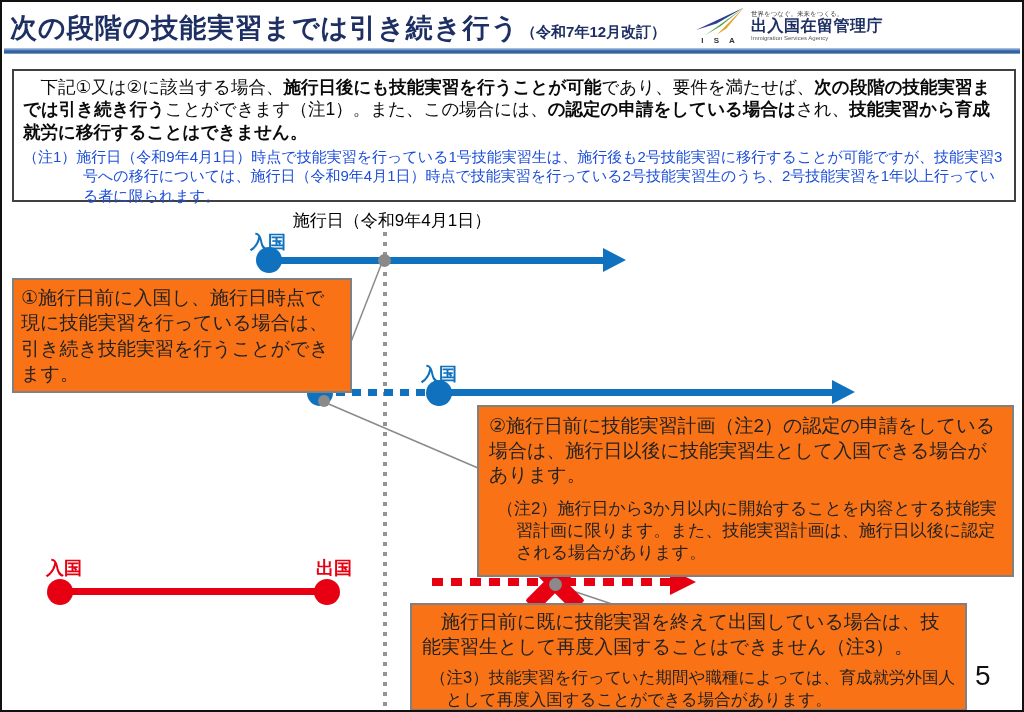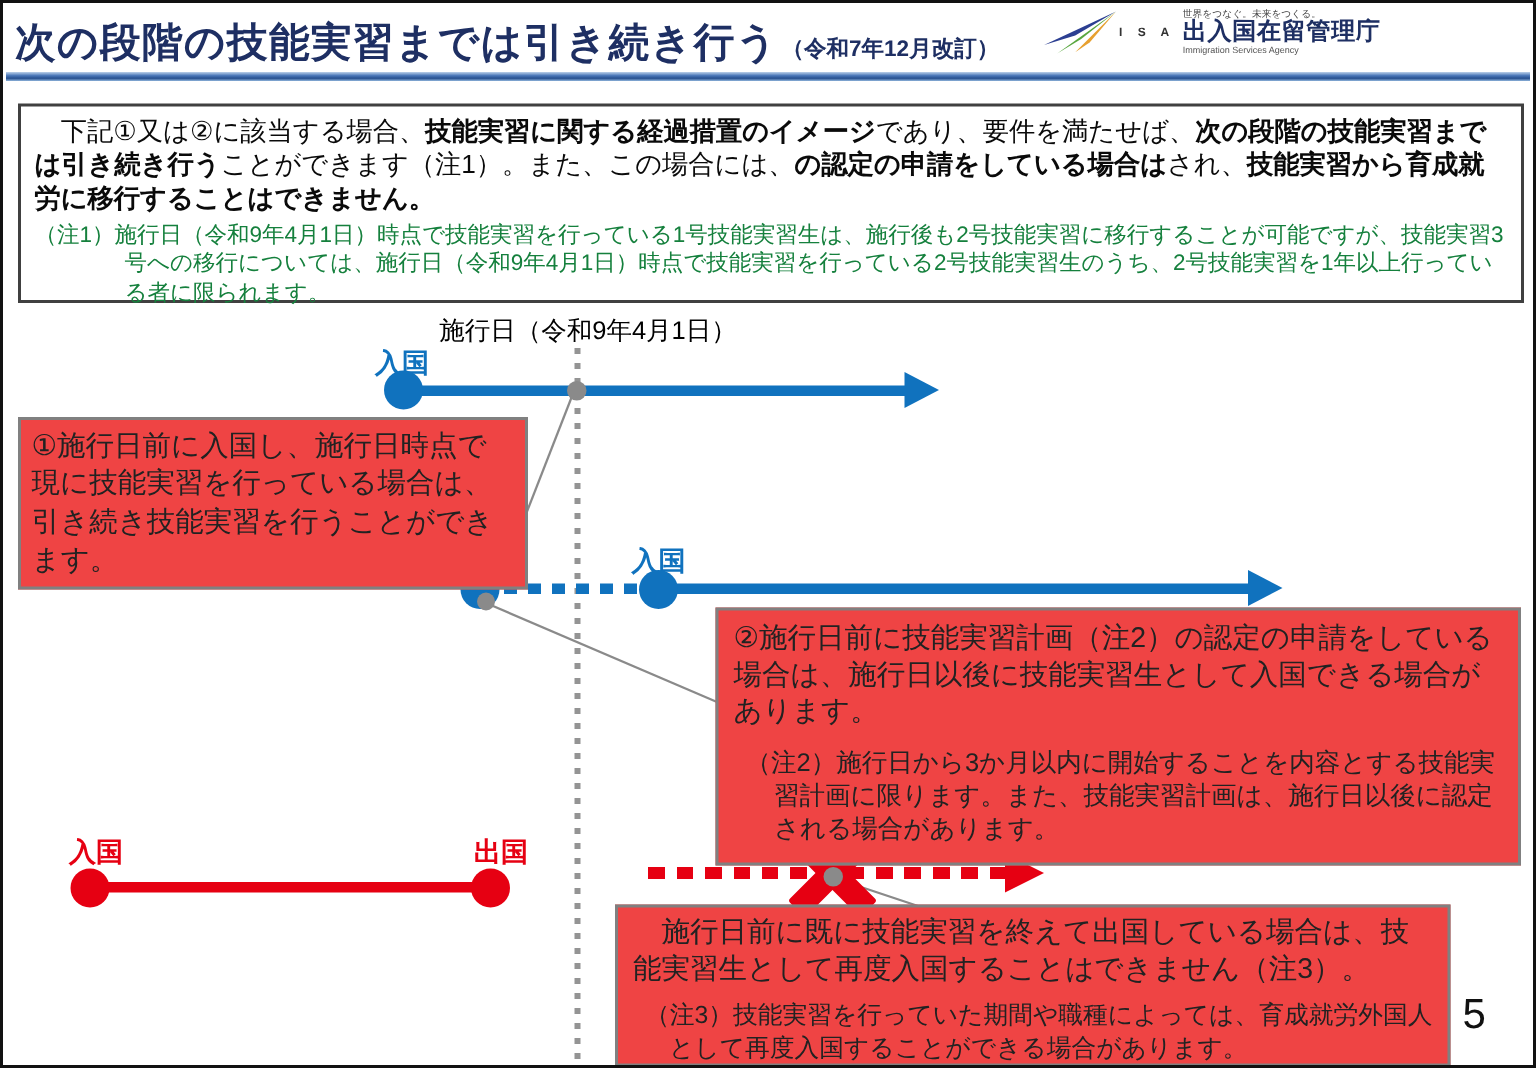--- a/index.html
+++ b/index.html
@@ -10,33 +10,33 @@
   }
   
   .title-row{position:absolute;left:8px;top:8px;width:690px;white-space:nowrap;}
   .page-title{font-size:27px;font-weight:900;color:#1e2f63;letter-spacing:1px;}
   .page-subtitle{font-size:15px;font-weight:800;color:#1e2f63;margin-left:2px;}
   .title-rule{position:absolute;left:2px;right:2px;top:46px;height:6px;
     background:linear-gradient(180deg,#bcd1e9 0%,#4a77b8 40%,#27508f 70%,#8fb4dc 100%);}
   .logo{position:absolute;top:4px;display:flex;align-items:center;gap:5px;}
   .logo-isa{left:692px;}
   .logo-mhlw{left:866px;}
-  .logo-mark{display:flex;flex-direction:row;align-items:center;}
+  .logo-mark{display:flex;flex-direction:column;align-items:center;}
   .isa-abbr{font-size:8px;font-weight:700;letter-spacing:4px;color:#333;margin-top:-2px;}
   .logo-text{display:flex;flex-direction:column;line-height:1.1;}
   .logo-tagline{font-size:6.5px;color:#444;}
   .logo-name{font-size:16px;font-weight:900;color:#1e2f63;letter-spacing:.5px;}
   .logo-name-mhlw{color:#222;}
   .logo-en{font-size:6px;color:#555;}
   
   .summary-box{position:absolute;left:10px;top:67px;width:1004px;height:133px;
     border:2px solid #404040;box-sizing:border-box;padding:5px 9px;background:#fff;}
   .summary-main{font-size:17.5px;line-height:1.28;color:#0a0a0a;}
   .summary-main b{font-weight:900;}
-  .summary-note{font-size:15px;line-height:1.28;color:#15803d;margin-top:4px;
+  .summary-note{font-size:15px;line-height:1.28;color:#1d4ed8;margin-top:4px;
     padding-left:60px;text-indent:-60px;}
   
   .eff-label{position:absolute;left:390px;top:207px;transform:translateX(-50%);
     font-size:17px;color:#000;white-space:nowrap;}
   .vline{position:absolute;left:381px;top:230px;width:4px;height:480px;
     background:repeating-linear-gradient(180deg,#949494 0 4px,transparent 4px 10px);z-index:1;}
   .tl-line{position:absolute;height:7px;background:#1072be;z-index:2;}
   .tl-line-dotted-blue{position:absolute;height:7px;z-index:2;
     background:repeating-linear-gradient(90deg,#1072be 0 9px,transparent 9px 16px);}
   .tl-line-red{position:absolute;height:7px;background:#e60012;z-index:2;}
@@ -44,21 +44,21 @@
     background:repeating-linear-gradient(90deg,#e60012 0 11px,transparent 11px 19px);}
   .arrowhead-blue{position:absolute;width:0;height:0;z-index:2;
     border-left:23px solid #1072be;border-top:12px solid transparent;border-bottom:12px solid transparent;}
   .arrowhead-red{position:absolute;width:0;height:0;z-index:2;
     border-left:26px solid #e60012;border-top:13px solid transparent;border-bottom:13px solid transparent;}
   .dot-blue{position:absolute;width:26px;height:26px;border-radius:50%;background:#1072be;z-index:2;}
   .dot-red{position:absolute;width:26px;height:26px;border-radius:50%;background:#e60012;z-index:2;}
   .dot-gray{position:absolute;border-radius:50%;background:#8a8a8a;z-index:3;}
   .tl-label-blue{position:absolute;font-size:18px;font-weight:900;color:#1072be;z-index:2;white-space:nowrap;}
   .tl-label-red{position:absolute;font-size:18px;font-weight:900;color:#e60012;z-index:2;white-space:nowrap;}
-  .callout-box{position:absolute;background:#ef4444;border:2px solid #808080;
+  .callout-box{position:absolute;background:#f97316;border:2px solid #808080;
     box-sizing:border-box;color:#222;z-index:4;}
   .box1{left:10px;top:276px;width:340px;padding:5px 7px;font-size:19px;line-height:1.33;}
   .box2{left:475px;top:403px;width:537px;height:172px;padding:7px 10px;}
   .box2-main{font-size:19px;line-height:1.3;}
   .box2-note{font-size:17px;line-height:1.3;margin-top:10px;padding-left:27px;text-indent:-19px;}
   .box3{left:408px;top:601px;width:557px;height:108px;padding:5px 10px;}
   .box3-main{font-size:19px;line-height:1.3;}
   .box3-note{font-size:16.5px;line-height:1.3;margin-top:8px;padding-left:24px;text-indent:-16px;}
   .xmark{position:absolute;left:522px;top:549px;width:62px;height:62px;z-index:3;}
   .xmark span{position:absolute;left:50%;top:50%;width:68px;height:16px;background:#e60012;border-radius:2px;}
@@ -89,21 +89,21 @@
       <span class="logo-tagline">世界をつなぐ。未来をつくる。</span>
       <span class="logo-name">出入国在留管理庁</span>
       <span class="logo-en">Immigration Services Agency</span>
     </div>
   </div>
 
 
   <div class="title-rule"></div>
 
   <div class="summary-box">
-    <div class="summary-main"><span>　下記①又は②に該当する場合、</span><b>技能実習に関する経過措置のイメージ</b><span>であり、要件を満たせば、</span><b>次の段階の技能実習までは引き続き行う</b><span>ことができます（注1）。また、この場合には、</span><b>の認定の申請をしている場合は</b><span>され、</span><b>技能実習から育成就労に移行することはできません。</b></div>
+    <div class="summary-main"><span>　下記①又は②に該当する場合、</span><b>施行日後にも技能実習を行うことが可能</b><span>であり、要件を満たせば、</span><b>次の段階の技能実習までは引き続き行う</b><span>ことができます（注1）。また、この場合には、</span><b>の認定の申請をしている場合は</b><span>され、</span><b>技能実習から育成就労に移行することはできません。</b></div>
     <div class="summary-note">（注1）施行日（令和9年4月1日）時点で技能実習を行っている1号技能実習生は、施行後も2号技能実習に移行することが可能ですが、技能実習3号への移行については、施行日（令和9年4月1日）時点で技能実習を行っている2号技能実習生のうち、2号技能実習を1年以上行っている者に限られます。</div>
   </div>
 
   <div class="eff-label">施行日（令和9年4月1日）</div>
   <div class="vline"></div>
 
   <svg class="callout-svg" width="1024" height="712">
     <line x1="347" y1="345" x2="379" y2="263" stroke="#8a8a8a" stroke-width="1.5"></line>
     <line x1="322" y1="400" x2="476" y2="466" stroke="#8a8a8a" stroke-width="1.5"></line>
     <line x1="556" y1="584" x2="610" y2="602" stroke="#8a8a8a" stroke-width="1.5"></line>

